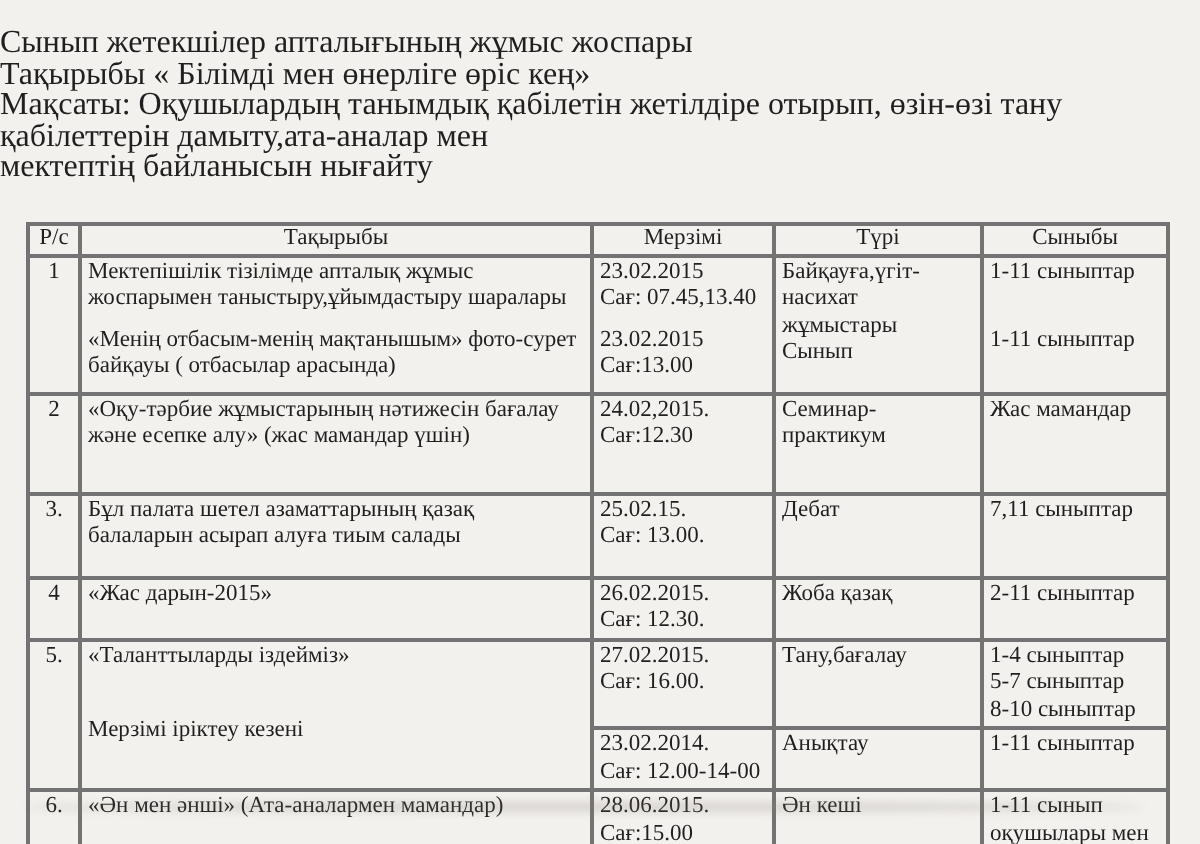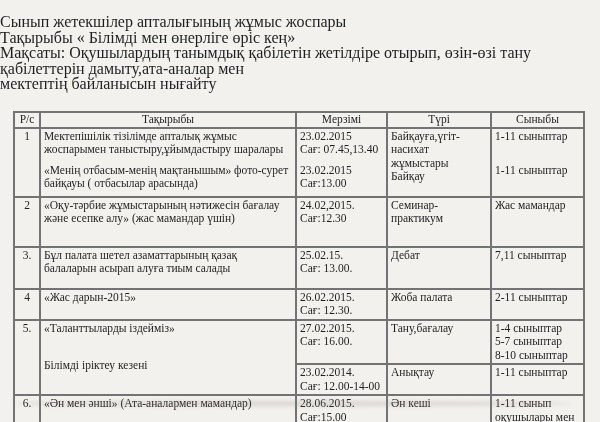--- a/index.html
+++ b/index.html
@@ -89,21 +89,21 @@
       </td>
       <td>
         <div class="p1 pre">23.02.2015
 Сағ: 07.45,13.40</div>
         <div class="pre">23.02.2015
 Сағ:13.00</div>
       </td>
       <td>
         <div class="p1 pre">Байқауға,үгіт-
 насихат жұмыстары</div>
-        <div>Байқау</div>
+        <div>Сынып</div>
       </td>
       <td>
         <div class="p1">1-11 сыныптар</div>
         <div>1-11 сыныптар</div>
       </td>
     </tr>
 
     <tr class="r2">
       <td class="num">2</td>
       <td>«Оқу-тәрбие жұмыстарының нәтижесін бағалау және есепке алу» (жас мамандар үшін)</td>
@@ -121,29 +121,29 @@
 Сағ: 13.00.</td>
       <td>Дебат</td>
       <td>7,11 сыныптар</td>
     </tr>
 
     <tr class="r4">
       <td class="num">4</td>
       <td>«Жас дарын-2015»</td>
       <td class="pre">26.02.2015.
 Сағ: 12.30.</td>
-      <td>Жоба палата</td>
+      <td>Жоба қазақ</td>
       <td>2-11 сыныптар</td>
     </tr>
 
     <tr class="r5a">
       <td class="num" rowspan="2">5.</td>
       <td rowspan="2">
         <div class="p1r5">«Таланттыларды іздейміз»</div>
-        <div>Білімді іріктеу кезені</div>
+        <div>Мерзімі іріктеу кезені</div>
       </td>
       <td class="pre">27.02.2015.
 Сағ: 16.00.</td>
       <td>Тану,бағалау</td>
       <td class="pre">1-4 сыныптар
 5-7 сыныптар
 8-10 сыныптар</td>
     </tr>
     <tr class="r5b">
       <td class="pre">23.02.2014.

